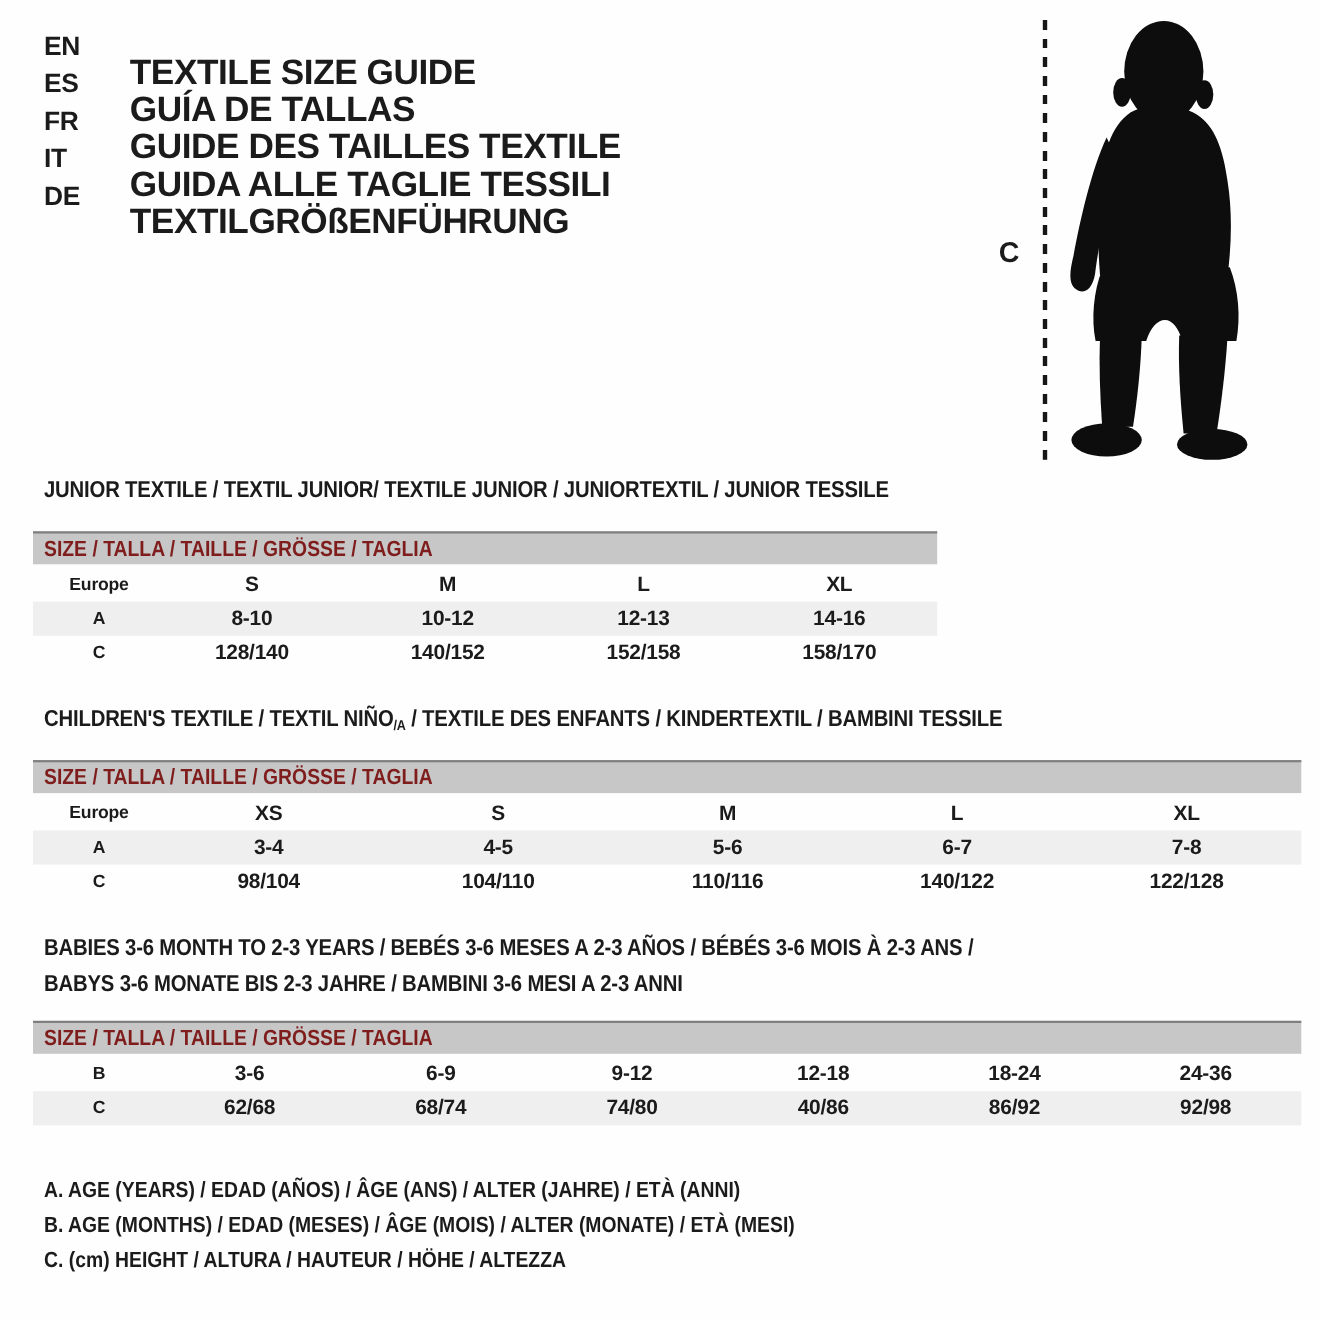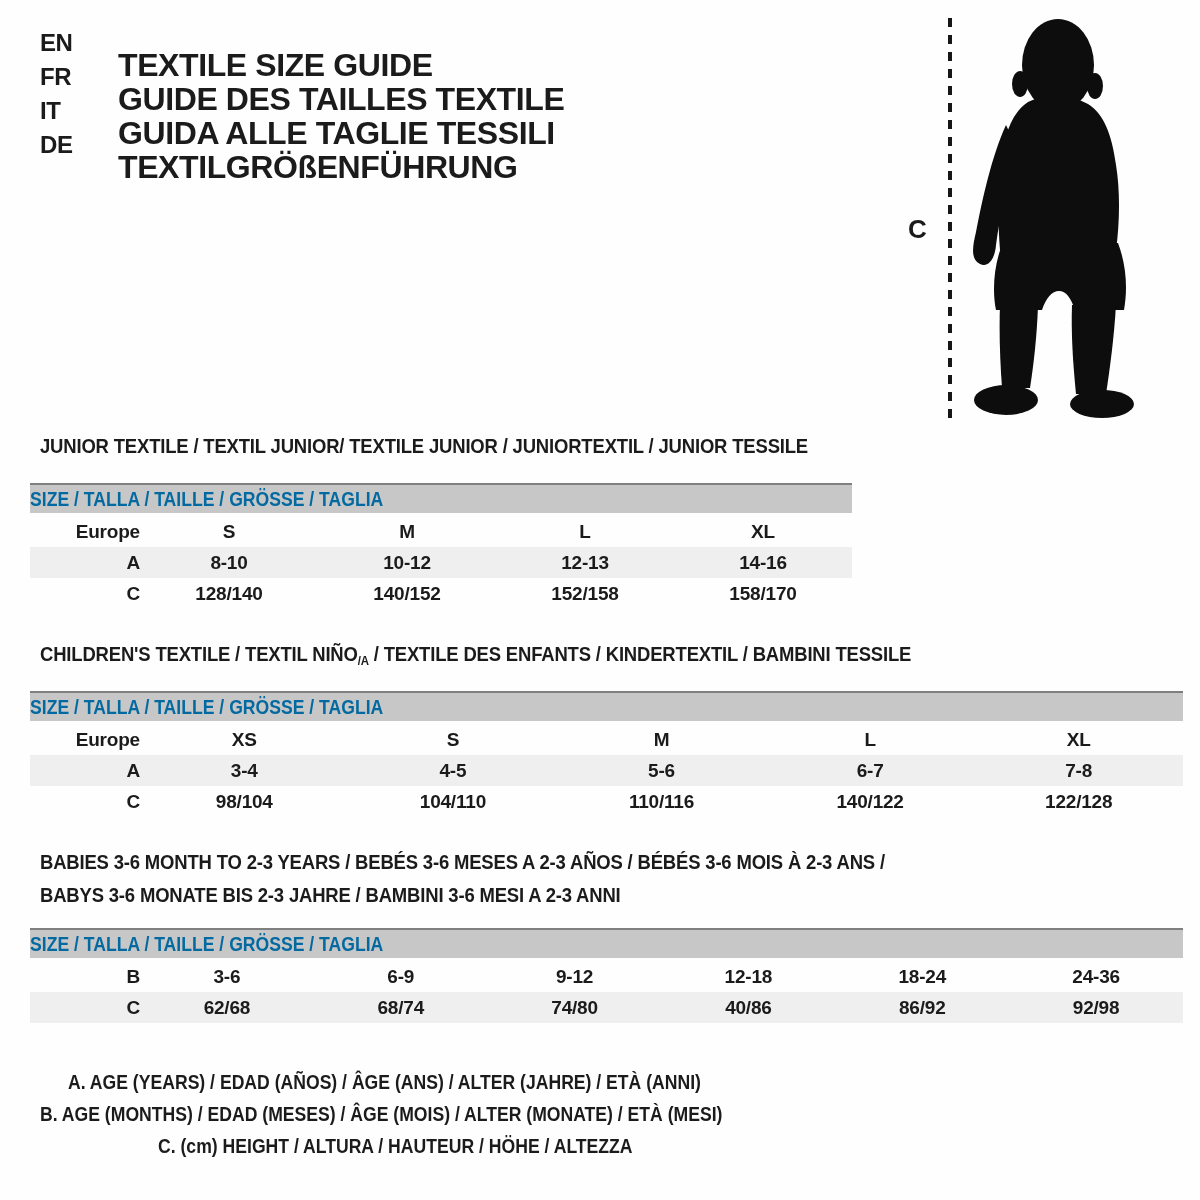--- a/index.html
+++ b/index.html
@@ -30,43 +30,47 @@
   .silhouette { left:958px; top:10px; }
 
   
   .sec-title { left:40px; font-size:21px; letter-spacing:-0.2px; }
   .sub-a { font-size:13px; vertical-align:-4px; }
 
   
   .table { position:absolute; }
   .bar {
     height:28px; line-height:28px; background:#c7c7c7; border-top:2px solid #7f7f7f;
-    padding-left:0; font-size:20px; color:#0369a1; margin-bottom:3px;
+    padding-left:10px; font-size:20px; color:#7f1d1d; margin-bottom:3px;
   }
   .row { display:grid; height:31px; align-items:center; }
   .t4 { grid-template-columns:110px repeat(4,1fr); }
   .t5 { grid-template-columns:110px repeat(5,1fr); }
   .t6 { grid-template-columns:110px repeat(6,1fr); }
   .alt { background:#efefef; }
   .cell { text-align:center; font-size:19px; letter-spacing:-0.2px; }
-  .lbl  { text-align:right; padding-left:10px; font-size:19px; }
-
-  
-  .legend { left:40px; top:1066px;text-align:center; }
+  .lbl  { text-align:center; padding-left:10px; font-size:16px; }
+
+  
+  .legend { left:40px; top:1066px; }
   .legend-row { height:32px; line-height:32px; font-size:20px; }
 </style>
 </head>
 <body>
 
 <div>
 
   <div class="abs langs">
     <div class="lang-row">
       <span class="lang-code">EN</span>
       <span class="lang-label">TEXTILE SIZE GUIDE</span>
+    </div>
+    <div class="lang-row">
+      <span class="lang-code">ES</span>
+      <span class="lang-label">GUÍA DE TALLAS</span>
     </div>
     <div class="lang-row">
       <span class="lang-code">FR</span>
       <span class="lang-label">GUIDE DES TAILLES TEXTILE</span>
     </div>
     <div class="lang-row">
       <span class="lang-code">IT</span>
       <span class="lang-label">GUIDA ALLE TAGLIE TESSILI</span>
     </div>
     <div class="lang-row">

